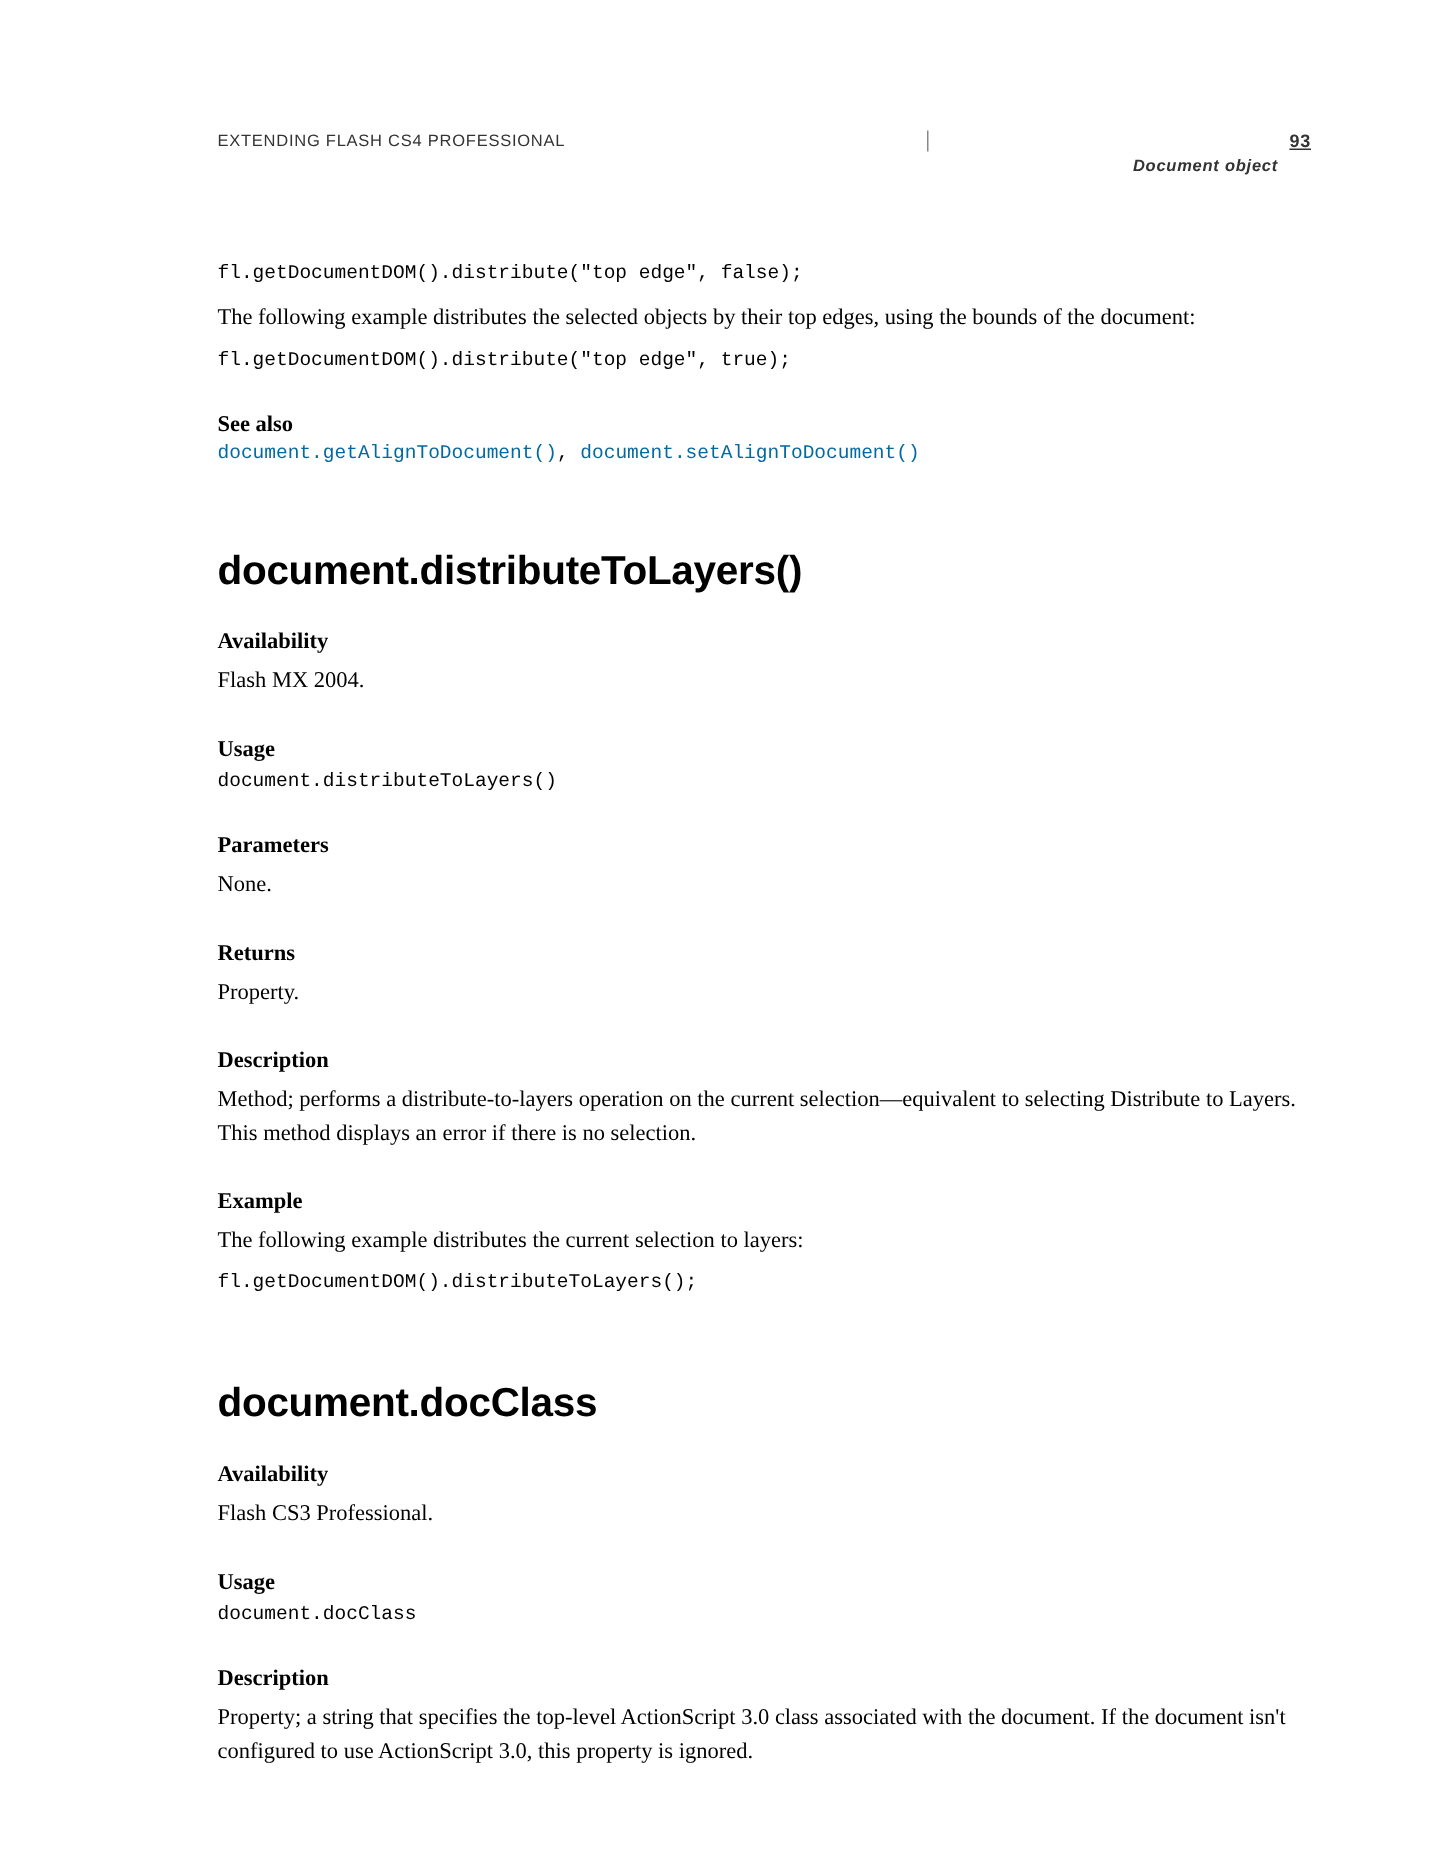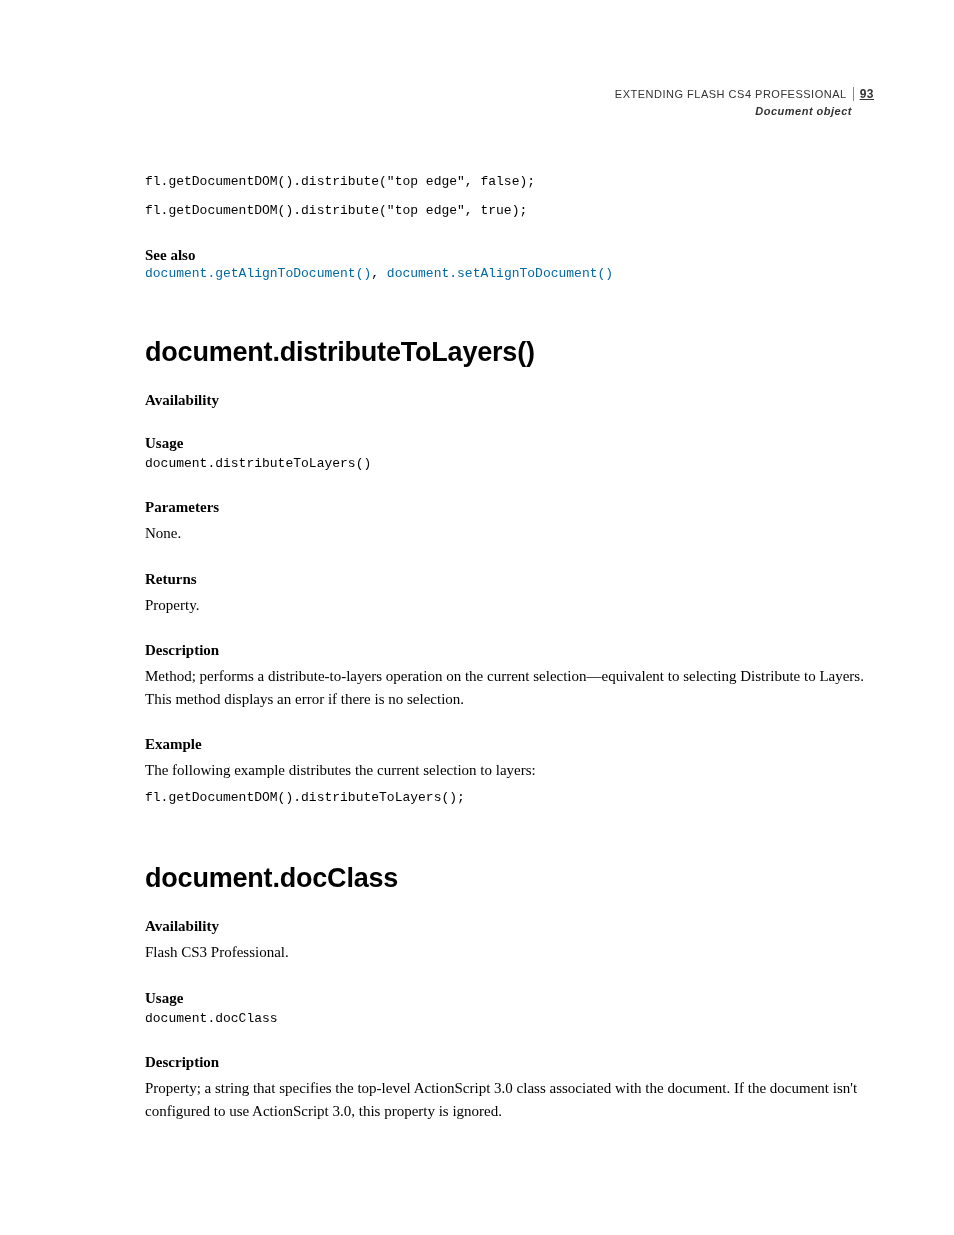--- a/index.html
+++ b/index.html
@@ -19,21 +19,21 @@
     text-align: right;
     font-family: "Myriad Pro", "Helvetica Neue", Arial, sans-serif;
     font-size: 11px;
     color: #333;
     letter-spacing: 0.5px;
     margin-bottom: 52px;
     line-height: 1.5;
   }
   .header-row1 {
     display: flex;
-    justify-content: flex-end;
+    justify-content: space-between;
     align-items: center;
   }
   .header-divider {
     border-left: 1px solid #888;
     margin: 0 6px;
     height: 14px;
   }
   .header-page {
     font-weight: bold;
     font-size: 12px;
@@ -91,30 +91,32 @@
   <div class="header">
     <div class="header-row1">
       <span>EXTENDING FLASH CS4 PROFESSIONAL</span>
       <span class="header-divider"></span>
       <span class="header-page">93</span>
     </div>
     <div class="header-row2">Document object</div>
   </div>
 
   <div class="code">fl.getDocumentDOM().distribute("top edge", false);</div>
+  <div class="body-text">The following example distributes the selected objects by their top edges, using the bounds of the document:</div>
   <div class="code">fl.getDocumentDOM().distribute("top edge", true);</div>
 
   <div class="section-label">See also</div>
   <div class="see-also-links">
     <a class="link">document.getAlignToDocument()</a><span class="comma">, </span><a class="link">document.setAlignToDocument()</a>
   </div>
 
   <h2 class="api-heading">document.distributeToLayers()</h2>
 
   <div class="section-label" style="margin-top:20px">Availability</div>
+  <div class="body-text">Flash MX 2004.</div>
 
   <div class="section-label">Usage</div>
   <div class="code">document.distributeToLayers()</div>
 
   <div class="section-label">Parameters</div>
   <div class="body-text">None.</div>
 
   <div class="section-label">Returns</div>
   <div class="body-text">Property.</div>
 

